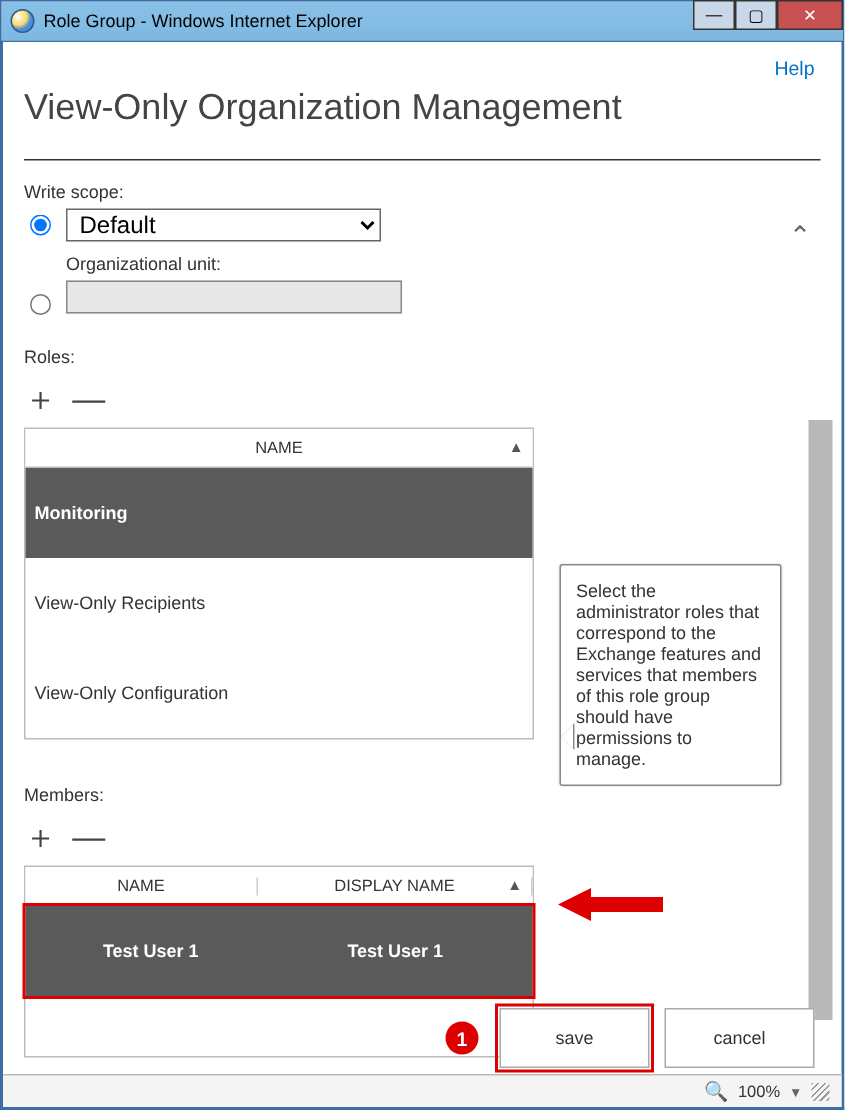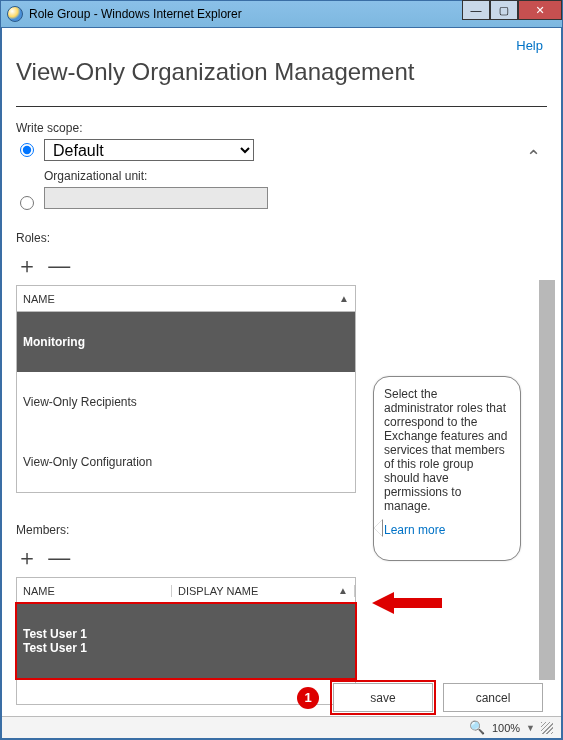--- a/index.html
+++ b/index.html
@@ -85,20 +85,21 @@
     border: 1px solid #888;
     background: #e8e8e8;
     margin-bottom: 10px;
   }
   .section-label { margin-top: 12px; margin-bottom: 6px; color: #333; }
   .plusminus { font-size: 22px; color: #444; letter-spacing: 2px; margin-bottom: 4px; font-weight: 300; }
   .plusminus span { cursor: pointer; }
   .grid {
     border: 1px solid #bbb;
     width: 340px;
+    text-align: center;
   }
   .grid-header {
     display: flex;
     background: #fff;
     border-bottom: 1px solid #bbb;
     height: 26px; align-items: center;
     font-size: 11px; color: #333;
   }
   .grid-header .col { padding: 0 6px; position: relative; }
   .grid-header .sort { position: absolute; right: 6px; font-size: 10px; color: #555; }
@@ -111,30 +112,29 @@
   .grid-body .row.selected {
     background: #5a5a5a; color: #fff; font-weight: 600;
   }
   .roles-grid .col1 { width: 100%; }
   .members-grid .grid-header .col { border-right: 1px solid #ccc; }
   .members-grid .col1 { width: 155px; }
   .members-grid .col2 { flex: 1; }
   .members-grid { height: 128px; }
   .members-row-highlight {
     outline: 2px solid #d00;
-    flex-direction: column;
   }
   .tooltip-box {
     position: absolute;
     right: 40px; top: 348px;
     width: 148px;
     border: 1px solid #888;
-    border-radius: 16px;
+    border-radius: 2px;
     background: #fff;
-    padding: 10px 10px 23px 10px;
+    padding: 10px 10px 10px 10px;
     font-size: 12px;
     color: #333;
     box-shadow: 0 0 2px rgba(0,0,0,0.15);
   }
   .tooltip-box::after {
     content: "";
     position: absolute;
     left: -8px; bottom: 24px;
     border: 8px solid transparent;
     border-right-color: #fff;
@@ -169,21 +169,21 @@
     display: flex; gap: 10px; align-items: center;
   }
   .callout-num {
     width: 22px; height: 22px; border-radius: 50%;
     background: #d00; color: #fff;
     display: flex; align-items: center; justify-content: center;
     font-size: 13px; font-weight: 600;
     margin-right: 4px;
   }
   button.action {
-    width: 100px; height: 29px;
+    width: 100px; height: 40px;
     background: #fff; border: 1px solid #aaa;
     font-size: 12px; color: #333;
   }
   .save-highlight { outline: 2px solid #d00; outline-offset: 1px; }
   .statusbar {
     position: absolute;
     bottom: 0; left: 0; right: 0;
     height: 22px;
     border-top: 1px solid #bbb;
     background: #f4f4f4;
@@ -279,21 +279,20 @@
       <div class="grid-body">
         <div class="row selected members-row-highlight">
           <div class="col1">Test User 1</div>
           <div class="col2">Test User 1</div>
         </div>
       </div>
     </div>
 
     <div class="tooltip-box">
       <span>Select the administrator roles that correspond to the Exchange features and services that members of this role group should have permissions to manage.</span>
-      <a>Learn more</a>
     </div>
 
     <div class="vscroll">
       <div class="thumb"></div>
     </div>
 
     <svg class="arrow-annot" viewBox="0 0 70 26">
       <polygon points="0,13 22,2 22,8 70,8 70,18 22,18 22,24" fill="#d00"></polygon>
     </svg>
 

